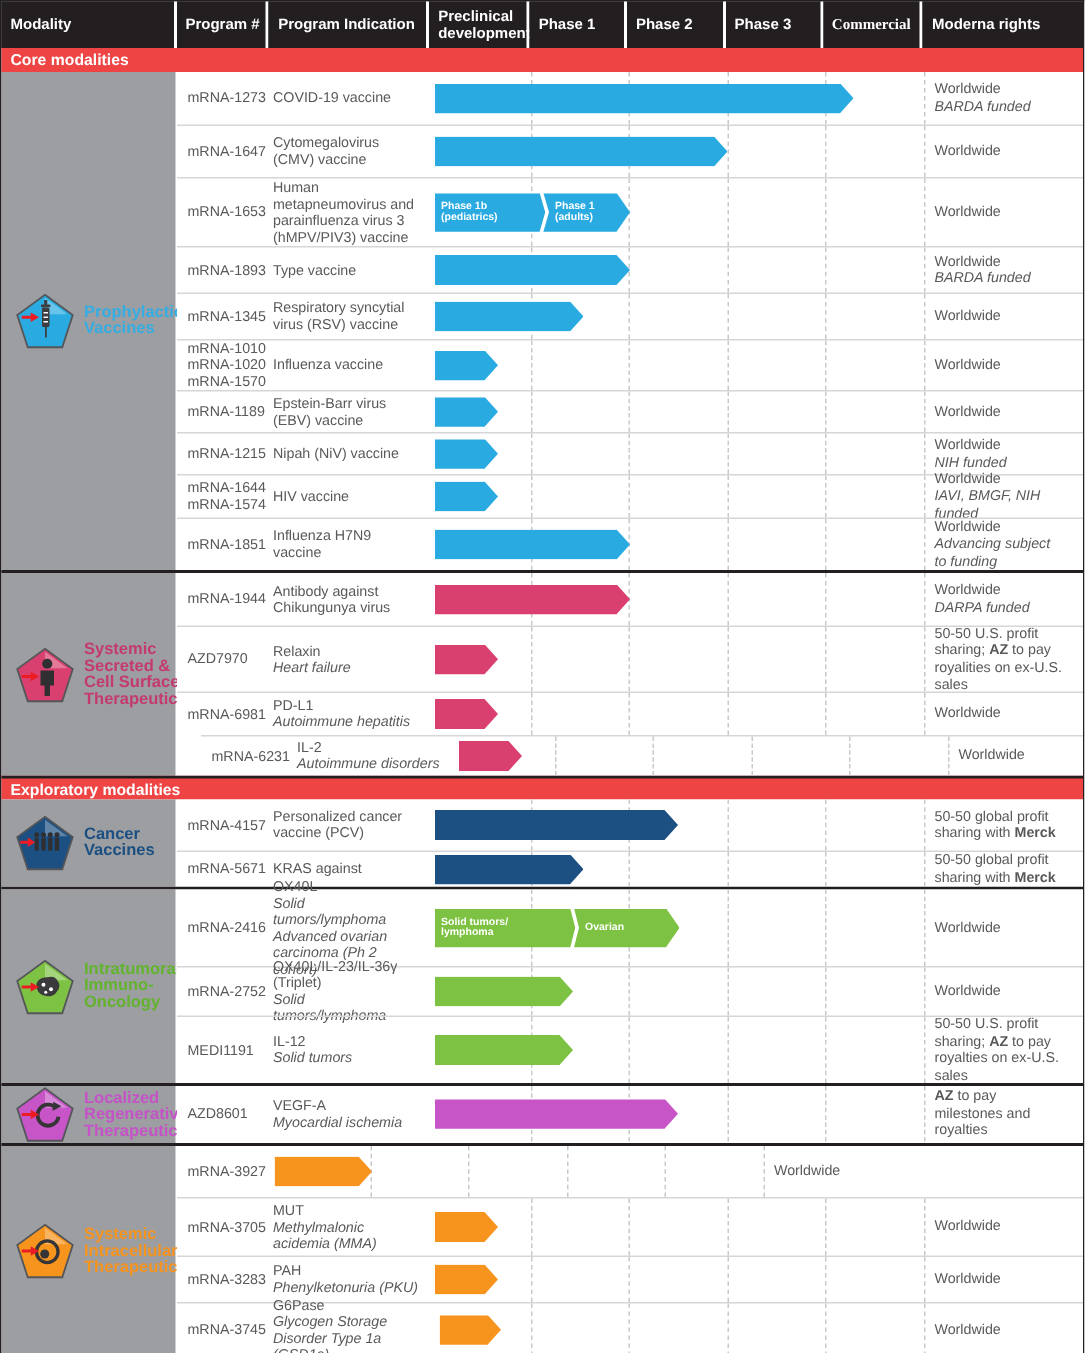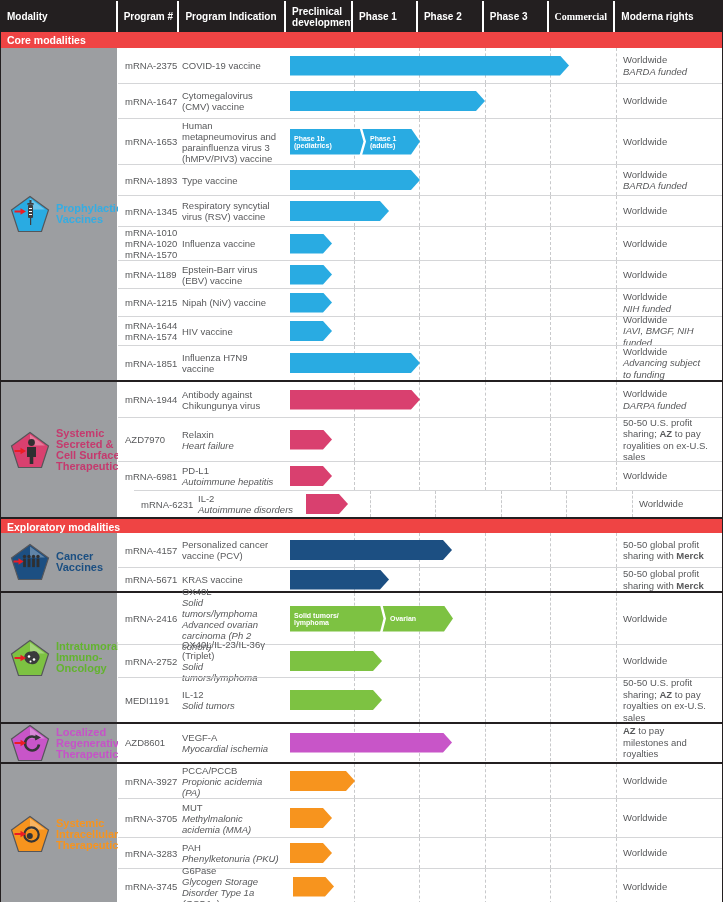--- a/index.html
+++ b/index.html
@@ -91,21 +91,21 @@
     <rect x="19" y="16" width="3" height="1" fill="#fff"></rect>
     <rect x="19" y="19" width="3" height="1" fill="#fff"></rect>
     <path d="M4.5 16.5 h7" stroke="#EC1C24" stroke-width="2" fill="none"></path>
     <path d="M10.5 13.3 L16 16.5 L10.5 19.7 Z" fill="#EC1C24"></path>
   </svg>
           <span class="mod-label" style="color: rgb(53, 173, 227);">Prophylactic Vaccines</span>
         </div>
         <div class="rows">
           <div class="row" style="height: 35px;">
             <div class="cell c-prog">
-              <div class="pl">mRNA-2375</div>
+              <div class="pl">mRNA-1273</div>
             </div>
             <div class="cell c-ind">
               <div class="il">COVID-19 vaccine</div>
             </div>
             <div class="cell c-chart">
               <div class="gl" style="left: 67px;"></div>
               <div class="gl" style="left: 132px;"></div>
               <div class="gl" style="left: 198px;"></div>
               <div class="gl" style="left: 263px;"></div>
               <div class="gl" style="left: 329px;"></div>
@@ -439,21 +439,21 @@
             </div>
             <div class="cell c-rights">
               <div class="rp"><span>50-50 global profit sharing with </span><span class="rb">Merck</span></div>
             </div>
           </div>
           <div class="row" style="height: 24px;">
             <div class="cell c-prog">
               <div class="pl">mRNA-5671</div>
             </div>
             <div class="cell c-ind">
-              <div class="il">KRAS vaccine</div>
+              <div class="il">KRAS against</div>
             </div>
             <div class="cell c-chart">
               <div class="gl" style="left: 67px;"></div>
               <div class="gl" style="left: 132px;"></div>
               <div class="gl" style="left: 198px;"></div>
               <div class="gl" style="left: 263px;"></div>
               <div class="gl" style="left: 329px;"></div>
               <div class="bar" style="left: 3px; width: 99px; background: rgb(28, 79, 130);"></div>
             </div>
             <div class="cell c-rights">
@@ -593,24 +593,20 @@
     <path d="M4.5 19 h7" stroke="#EC1C24" stroke-width="2" fill="none"></path>
     <path d="M10.5 15.8 L16 19 L10.5 22.2 Z" fill="#EC1C24"></path>
   </svg>
           <span class="mod-label" style="color: rgb(247, 148, 30);">Systemic Intracellular Therapeutics</span>
         </div>
         <div class="rows">
           <div class="row" style="height: 34px;">
             <div class="cell c-prog">
               <div class="pl">mRNA-3927</div>
             </div>
-            <div class="cell c-ind">
-              <div class="il">PCCA/PCCB</div>
-              <div class="il it">Propionic acidemia (PA)</div>
-            </div>
             <div class="cell c-chart">
               <div class="gl" style="left: 67px;"></div>
               <div class="gl" style="left: 132px;"></div>
               <div class="gl" style="left: 198px;"></div>
               <div class="gl" style="left: 263px;"></div>
               <div class="gl" style="left: 329px;"></div>
               <div class="bar" style="left: 3px; width: 65px; background: rgb(247, 148, 30);"></div>
             </div>
             <div class="cell c-rights">
               <div class="rp"><span>Worldwide</span></div>

